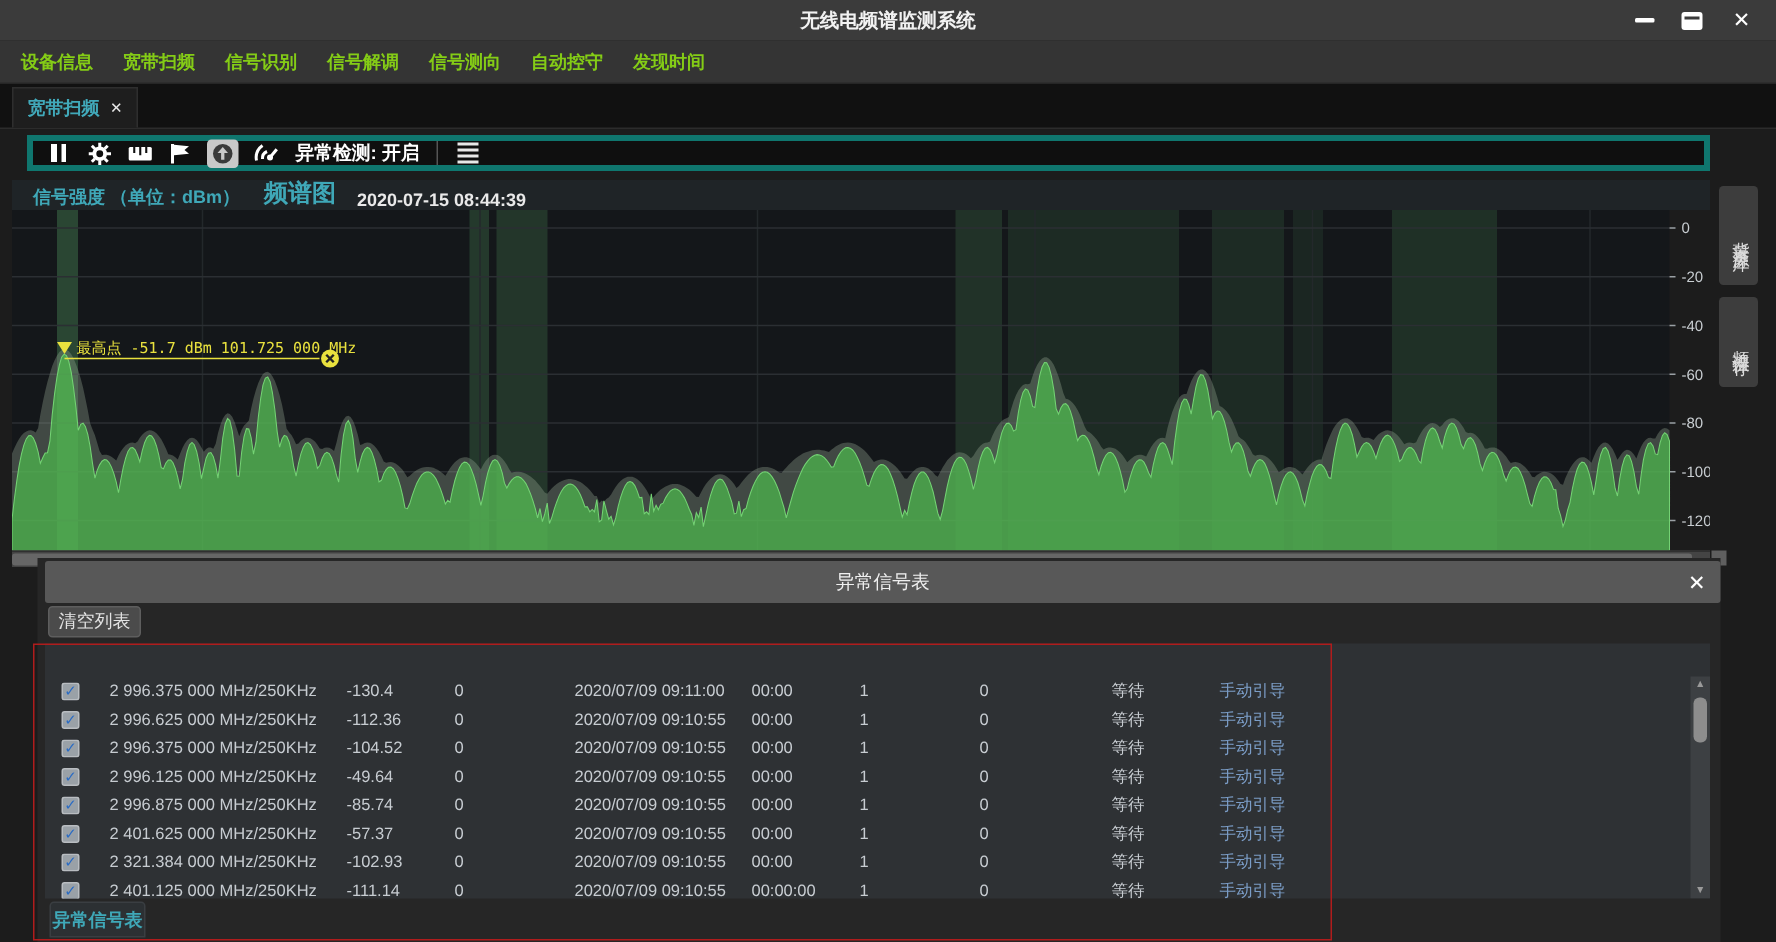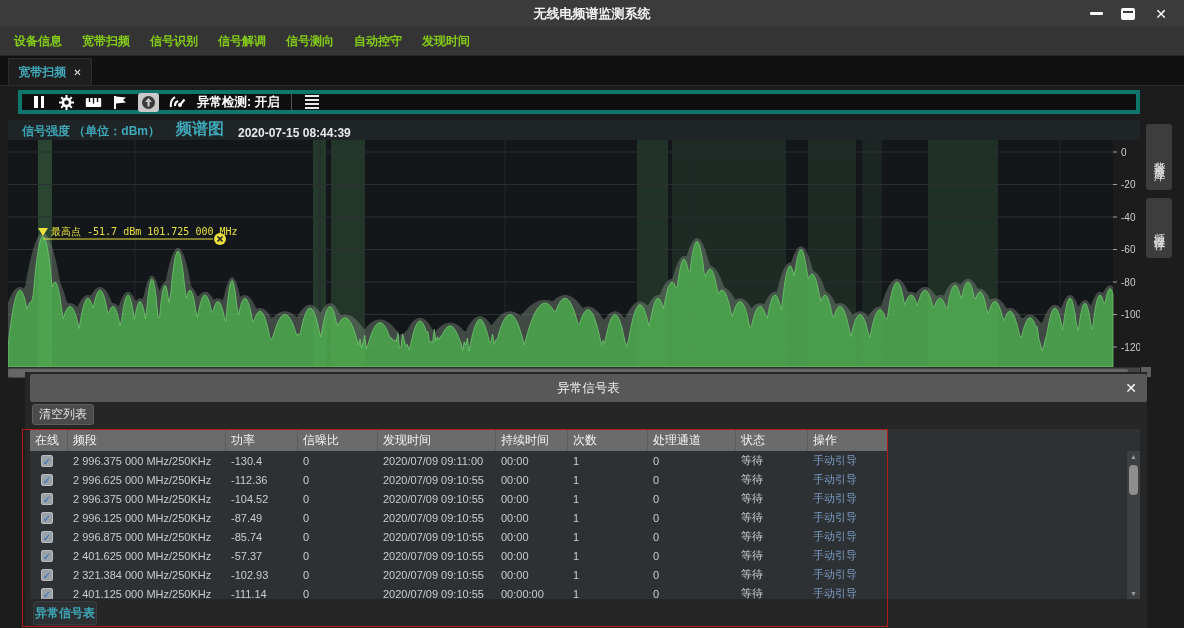--- a/index.html
+++ b/index.html
@@ -241,32 +241,20 @@
 <div class="abs panel"></div>
 <div class="abs panel-header">
   <div class="panel-title">异常信号表</div>
   <div class="panel-close">
     <span>✕</span>
   </div>
 </div>
 <div class="abs clear-btn">清空列表</div>
 
 <div class="abs table" id="table">
-  <div class="thead" id="thead" style="grid-template-columns: 38px 158px 72px 80px 118px 72px 80px 88px 72px 80px; width: 858px;">
-      <div class="th">在线</div>
-      <div class="th">频段</div>
-      <div class="th">功率</div>
-      <div class="th">信噪比</div>
-      <div class="th">发现时间</div>
-      <div class="th">持续时间</div>
-      <div class="th">次数</div>
-      <div class="th">处理通道</div>
-      <div class="th">状态</div>
-      <div class="th">操作</div>
-    </div>
   <div id="rows">
       <div class="trow" style="grid-template-columns: 38px 158px 72px 80px 118px 72px 80px 88px 72px 80px; top: 22px;">
         <div class="td"><span class="chk">✓</span></div>
         <div class="td">2 996.375 000 MHz/250KHz</div>
         <div class="td">-130.4</div>
         <div class="td">0</div>
         <div class="td">2020/07/09 09:11:00</div>
         <div class="td">00:00</div>
         <div class="td">1</div>
         <div class="td">0</div>
@@ -293,21 +281,21 @@
         <div class="td">2020/07/09 09:10:55</div>
         <div class="td">00:00</div>
         <div class="td">1</div>
         <div class="td">0</div>
         <div class="td">等待</div>
         <div class="td link">手动引导</div>
       </div>
       <div class="trow" style="grid-template-columns: 38px 158px 72px 80px 118px 72px 80px 88px 72px 80px; top: 79px;">
         <div class="td"><span class="chk">✓</span></div>
         <div class="td">2 996.125 000 MHz/250KHz</div>
-        <div class="td">-87.49</div>
+        <div class="td">-49.64</div>
         <div class="td">0</div>
         <div class="td">2020/07/09 09:10:55</div>
         <div class="td">00:00</div>
         <div class="td">1</div>
         <div class="td">0</div>
         <div class="td">等待</div>
         <div class="td link">手动引导</div>
       </div>
       <div class="trow" style="grid-template-columns: 38px 158px 72px 80px 118px 72px 80px 88px 72px 80px; top: 98px;">
         <div class="td"><span class="chk">✓</span></div>

